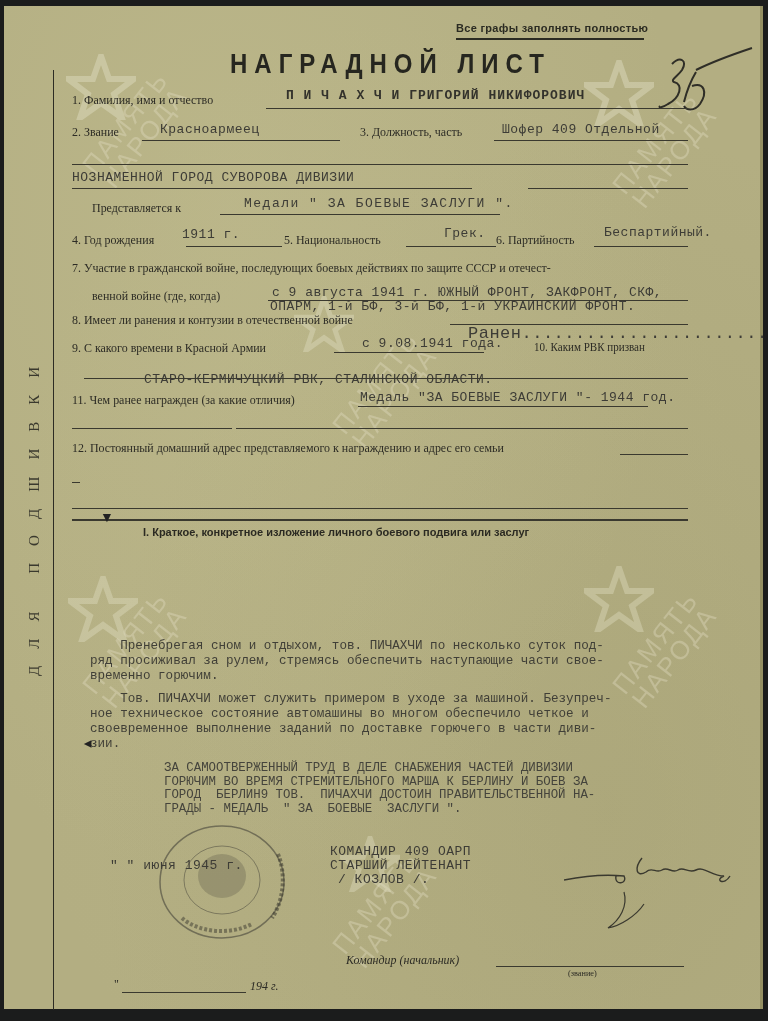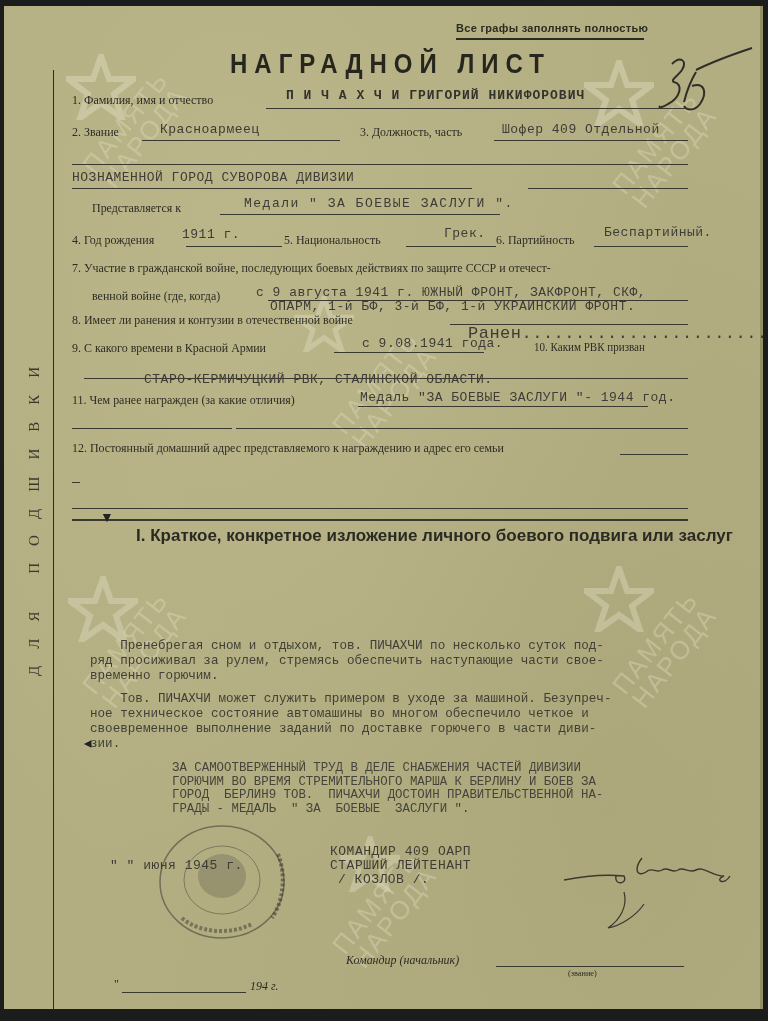--- a/index.html
+++ b/index.html
@@ -36,22 +36,22 @@
   .title {
     position: absolute; left: 226px; top: 44px;
     font-family: "Liberation Sans", sans-serif; font-weight: bold; font-size: 24px;
     letter-spacing: 7px; transform: scaleY(1.15); color: #26261f;
   }
   .lbl { font-family: "Liberation Serif", serif; font-size: 13px; color: #2d2c25; transform: scaleX(0.92); transform-origin: left; }
   .typed { font-family: "Liberation Mono", "DejaVu Sans Mono", monospace; font-size: 13px; color: #3d3c36; letter-spacing: 0.5px; }
   .typed-b { font-family: "Liberation Mono", monospace; font-size: 13px; color: #33322c; font-weight: bold; }
   .uline { position: absolute; height: 1px; background: #3a392f; }
   .section-head {
-    position: absolute; left: 132px; top: 520px;
-    font-family: "Liberation Sans", sans-serif; font-weight: bold; font-size: 17px; color: #2b2a22;
+    position: absolute; left: 139px; top: 520px;
+    font-family: "Liberation Sans", sans-serif; font-weight: bold; font-size: 11px; color: #2b2a22;
   }
   .body-text {
     position: absolute; font-family: "Liberation Mono", monospace; font-size: 12.6px;
     line-height: 15px; color: #403f37; white-space: pre;
   }
   .caps-text {
     position: absolute; font-family: "Liberation Mono", monospace; font-size: 12.4px;
     line-height: 13.5px; color: #45443c; white-space: pre;
   }
   .watermark {
@@ -132,21 +132,21 @@
   <div class="uline" style="left:182px;top:240px;width:96px"></div>
   <div class="abs lbl" style="left:280px;top:226px">5. Национальность</div>
   <div class="abs typed" style="left:440px;top:220px">Грек.</div>
   <div class="uline" style="left:402px;top:240px;width:90px"></div>
   <div class="abs lbl" style="left:492px;top:226px">6. Партийность</div>
   <div class="abs typed" style="left:600px;top:219px">Беспартийный.</div>
   <div class="uline" style="left:590px;top:240px;width:94px"></div>
 
   <div class="abs lbl" style="left:68px;top:254px">7. Участие в гражданской войне, последующих боевых действиях по защите СССР и отечест-</div>
   <div class="abs lbl" style="left:88px;top:282px">венной войне (где, когда)</div>
-  <div class="abs typed" style="left:252px;top:279px">с 9 августа 1941 г.  ЮЖНЫЙ ФРОНТ, ЗАКФРОНТ, СКФ,</div>
+  <div class="abs typed" style="left:268px;top:279px">с 9 августа 1941 г.  ЮЖНЫЙ ФРОНТ, ЗАКФРОНТ, СКФ,</div>
   <div class="uline" style="left:264px;top:294px;width:420px"></div>
   <div class="abs typed" style="left:266px;top:293px">ОПАРМ, 1-й БФ, 3-й БФ, 1-й УКРАИНСКИЙ ФРОНТ.</div>
 
   <div class="abs lbl" style="left:68px;top:306px">8. Имеет ли ранения и контузии в отечественной войне</div>
   <div class="uline" style="left:446px;top:318px;width:238px"></div>
   <div class="abs typed" style="left:464px;top:318px;font-size:17px">Ранен........................</div>
 
   <div class="abs lbl" style="left:68px;top:334px">9. С какого времени в Красной Армии</div>
   <div class="abs typed" style="left:358px;top:330px">с 9.08.1941 года.</div>
   <div class="uline" style="left:330px;top:346px;width:150px"></div>
@@ -169,21 +169,21 @@
 
   <div class="section-head">I. Краткое, конкретное изложение личного боевого подвига или заслуг</div>
   <div class="body-text" style="left:86px;top:686px">    Тов. ПИЧАХЧИ может служить примером в уходе за машиной. Безупреч-
 ное техническое состояние автомашины во многом обеспечило четкое и
 своевременное выполнение заданий по доставке горючего в части диви-
 зии.</div>
   <div class="body-text" style="left:86px;top:633px">    Пренебрегая сном и отдыхом, тов. ПИЧАХЧИ по несколько суток под-
 ряд просиживал за рулем, стремясь обеспечить наступающие части свое-
 временно горючим.</div>
   <div class="abs" style="left:78px;top:730px;font-size:13px;color:#222;transform:rotate(90deg)">▼</div>
-  <div class="caps-text" style="left:168px;top:756px">ЗА САМООТВЕРЖЕННЫЙ ТРУД В ДЕЛЕ СНАБЖЕНИЯ ЧАСТЕЙ ДИВИЗИИ
+  <div class="caps-text" style="left:160px;top:756px">ЗА САМООТВЕРЖЕННЫЙ ТРУД В ДЕЛЕ СНАБЖЕНИЯ ЧАСТЕЙ ДИВИЗИИ
 ГОРЮЧИМ ВО ВРЕМЯ СТРЕМИТЕЛЬНОГО МАРША К БЕРЛИНУ И БОЕВ ЗА
 ГОРОД  БЕРЛИН9 ТОВ.  ПИЧАХЧИ ДОСТОИН ПРАВИТЕЛЬСТВЕННОЙ НА-
 ГРАДЫ - МЕДАЛЬ  " ЗА  БОЕВЫЕ  ЗАСЛУГИ ".</div>
 
   <svg class="stamp" viewBox="0 0 132 118">
     <ellipse cx="68" cy="58" rx="62" ry="56" fill="none" stroke="rgba(70,68,58,0.6)" stroke-width="1.5"></ellipse>
     <ellipse cx="68" cy="56" rx="38" ry="34" fill="none" stroke="rgba(70,68,58,0.5)" stroke-width="1"></ellipse>
     <ellipse cx="68" cy="52" rx="24" ry="22" fill="rgba(100,96,78,0.35)"></ellipse>
     <path d="M124,30 C132,50 130,76 118,94" fill="none" stroke="rgba(60,58,48,0.55)" stroke-width="4" stroke-dasharray="3 2"></path>
     <path d="M28,94 C44,108 74,112 98,100" fill="none" stroke="rgba(60,58,48,0.5)" stroke-width="4" stroke-dasharray="3 2"></path>

